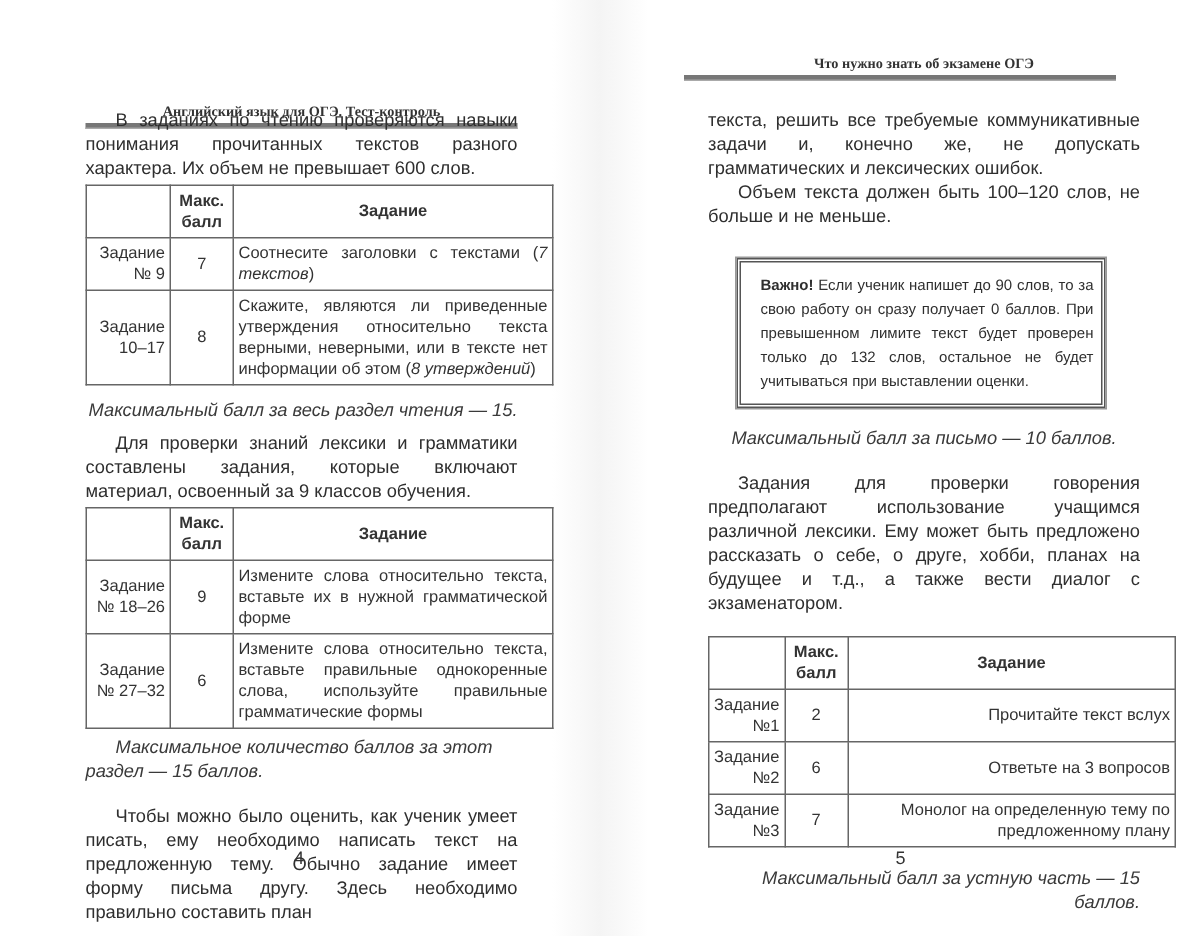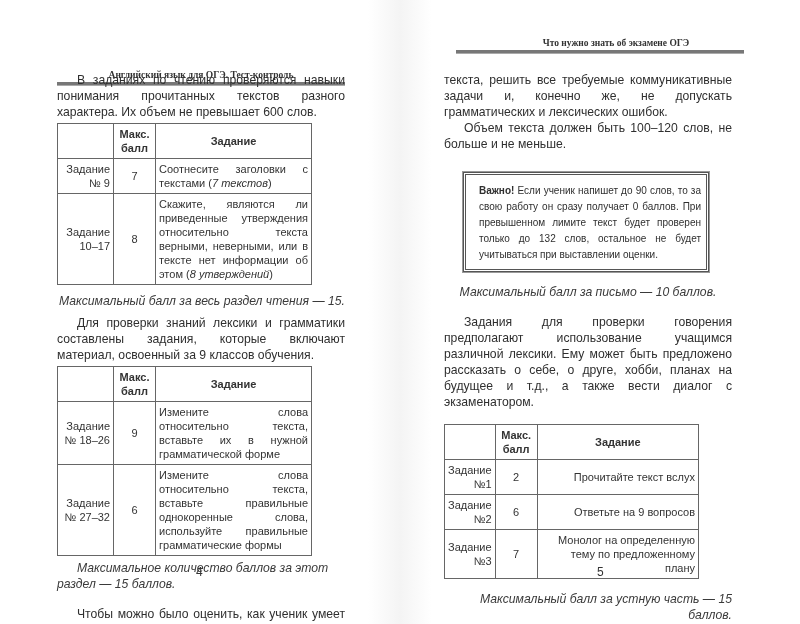--- a/index.html
+++ b/index.html
@@ -25,29 +25,29 @@
     position: absolute; top: 50px; height: 3px;
     background: #777; border-bottom: 1px solid #aaa;
   }
   .left .running-head, .left .head-rule { left: 57px; width: 288px; margin-top: 32px; }
   .right .running-head, .right .head-rule { left: 456px; width: 288px; }
   .right .running-head { left: 72px; }
   .right .head-rule { left: 56px; }
 
   .content { position: absolute; font-size: 12.2px; line-height: 16px; color: #2f2f2f; }
   .left .content { left: 57px; width: 288px; }
-  .right .content { left: 44px; width: 288px; }
+  .right .content { left: 72px; width: 288px; }
 
   p { margin: 0; text-align: justify; }
   p.indent { text-indent: 20px; }
   p.summary { font-style: italic; text-align: right; color: #3a3a3a; }
   p.summary.center { text-align: center; }
 
   table.tasks {
-    border-collapse: collapse; width: 255px;
+    border-collapse: collapse; width: 312px;
     font-size: 11px; line-height: 14px; color: #333;
   }
   table.tasks td, table.tasks th {
     border: 1px solid #666; padding: 3px 3px; vertical-align: middle; text-align: right;
   }
   table.tasks th { font-weight: bold; text-align: center; font-size: 11px; }
   table.tasks td.score { text-align: center; }
   table.tasks td.desc { text-align: justify; }
   table.tasks col.c1 { width: 56px; }
   table.tasks col.c2 { width: 42px; }
@@ -169,21 +169,21 @@
           <th>Задание</th>
         </tr>
         <tr style="height:34px;">
           <td>Задание №1</td>
           <td class="score">2</td>
           <td>Прочитайте текст вслух</td>
         </tr>
         <tr style="height:34px;">
           <td>Задание №2</td>
           <td class="score">6</td>
-          <td>Ответьте на 9 вопросов</td>
+          <td>Ответьте на 3 вопросов</td>
         </tr>
         <tr style="height:34px;">
           <td>Задание №3</td>
           <td class="score">7</td>
           <td>Монолог на определенную тему по предложенному плану</td>
         </tr>
       </tbody>
         </table>
 
       <p class="summary" style="margin-top:12px;">Максимальный балл за устную часть — 15 баллов.</p>

